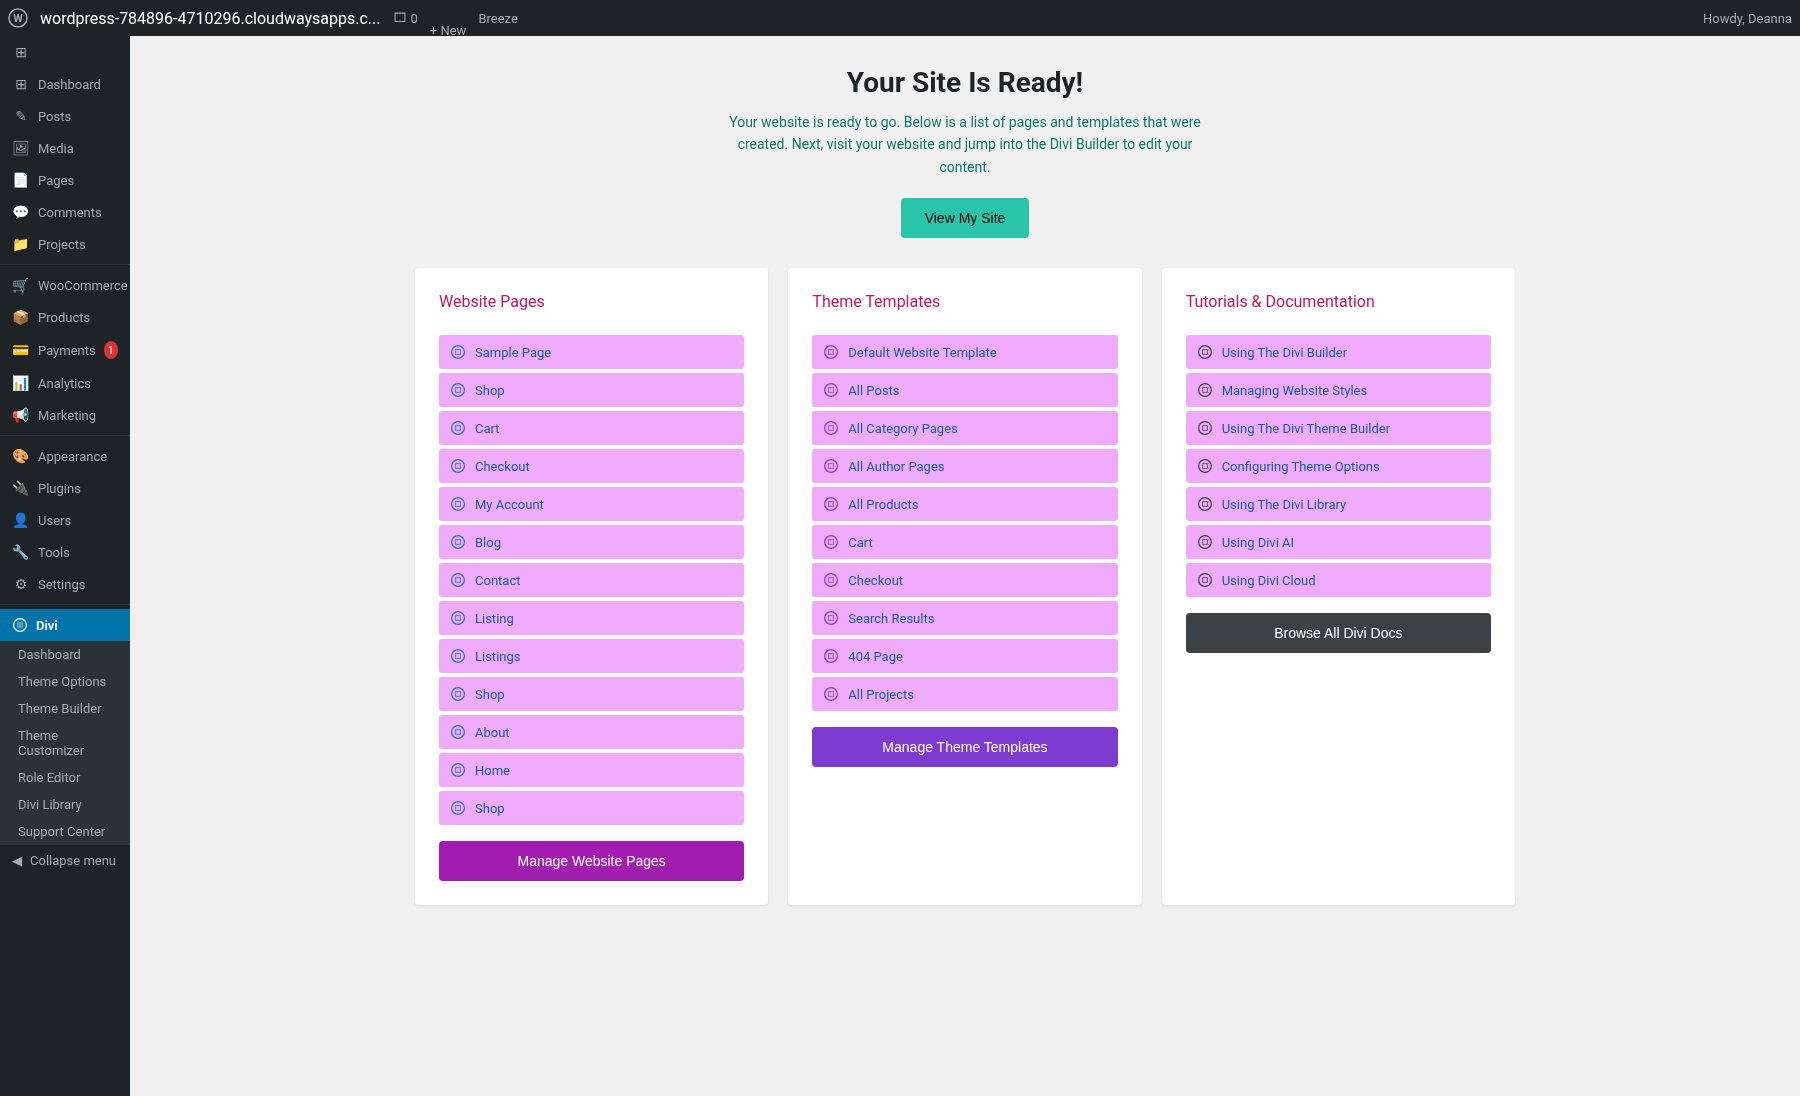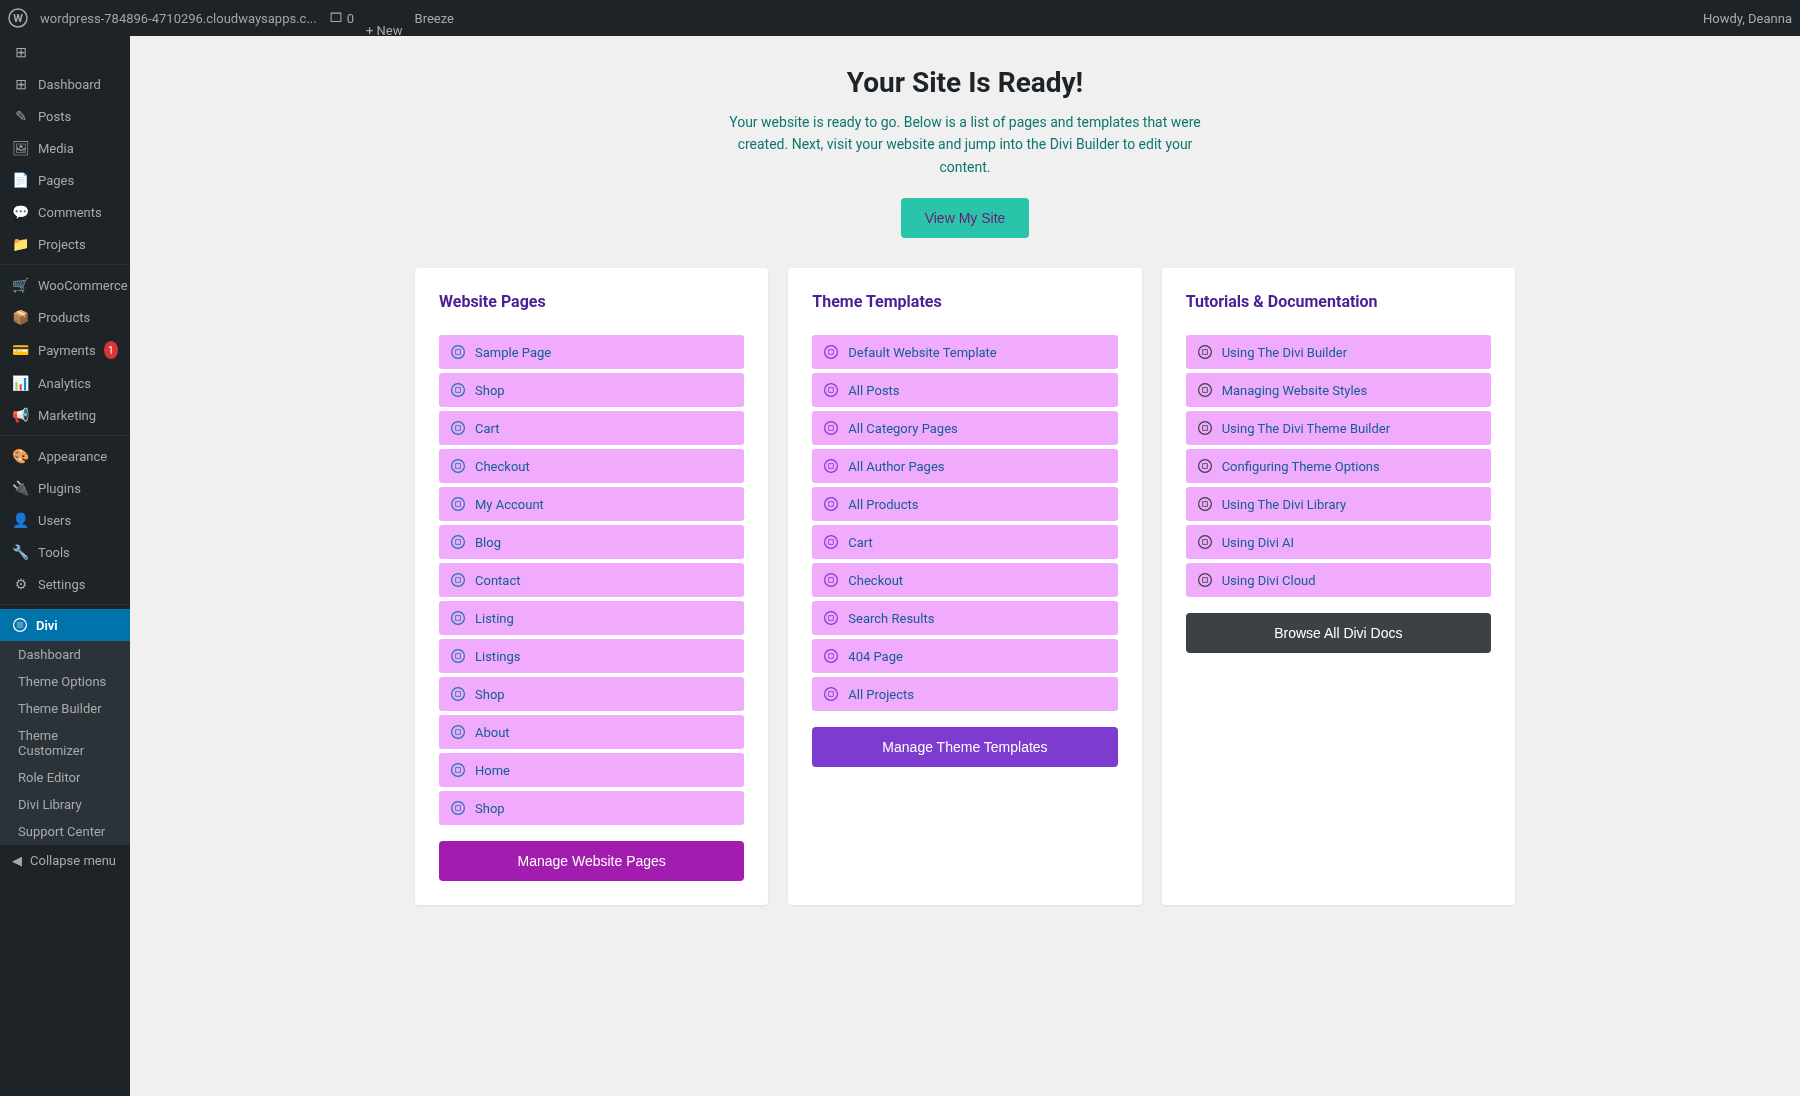--- a/index.html
+++ b/index.html
@@ -12,21 +12,21 @@
       height: 36px;
       display: flex;
       align-items: center;
       padding: 0 8px;
       gap: 12px;
       flex-shrink: 0;
       z-index: 100;
       font-size: 13px;
     }
     .adminbar-logo { width: 20px; height: 20px; }
-    .adminbar-site { color: #a3a3a3; font-size: 13px; display: flex; align-items: center; gap: 4px; }
+    .adminbar-site { color: #ffffff; font-size: 16px; display: flex; align-items: center; gap: 4px; }
     .adminbar-comments { color: #a7aaad; display: flex; align-items: center; gap: 4px; }
     .adminbar-new { color: #a7aaad; display: flex; align-items: center; gap: 4px; margin-top: 24px; }
     .adminbar-breeze { color: #a7aaad; }
     .adminbar-right { margin-left: auto; color: #a7aaad; font-size: 13px; }
 
     
     .wp-layout { display: flex; flex: 1; overflow: hidden; }
 
     
     #adminmenu {
@@ -124,21 +124,21 @@
     }
     .page-subtitle {
       color: #0f766e;
       font-size: 14px;
       line-height: 1.6;
       max-width: 480px;
       margin: 0 auto 20px;
     }
     .view-site-btn {
       background: #29c4a9;
-      color: #701a75;
+      color: #000000;
       border: none;
       padding: 12px 24px;
       border-radius: 4px;
       font-size: 14px;
       cursor: pointer;
       font-weight: 500;
     }
 
     
     .cards-row {
@@ -149,22 +149,22 @@
       margin: 0 auto;
     }
     .card {
       background: #fff;
       border-radius: 4px;
       padding: 24px;
       box-shadow: 0 1px 3px rgba(0,0,0,0.08);
     }
     .card-title {
       font-size: 16px;
-      font-weight: 700;
-      color: #4c1d95;
+      font-weight: 400;
+      color: #be185d;
       margin-bottom: 16px;
       padding-bottom: 8px;
     }
     .card-list { list-style: none; }
     .card-list-item {
       display: flex;
       align-items: center;
       gap: 8px;
       padding: 8px 10px;
       border-radius: 3px;

